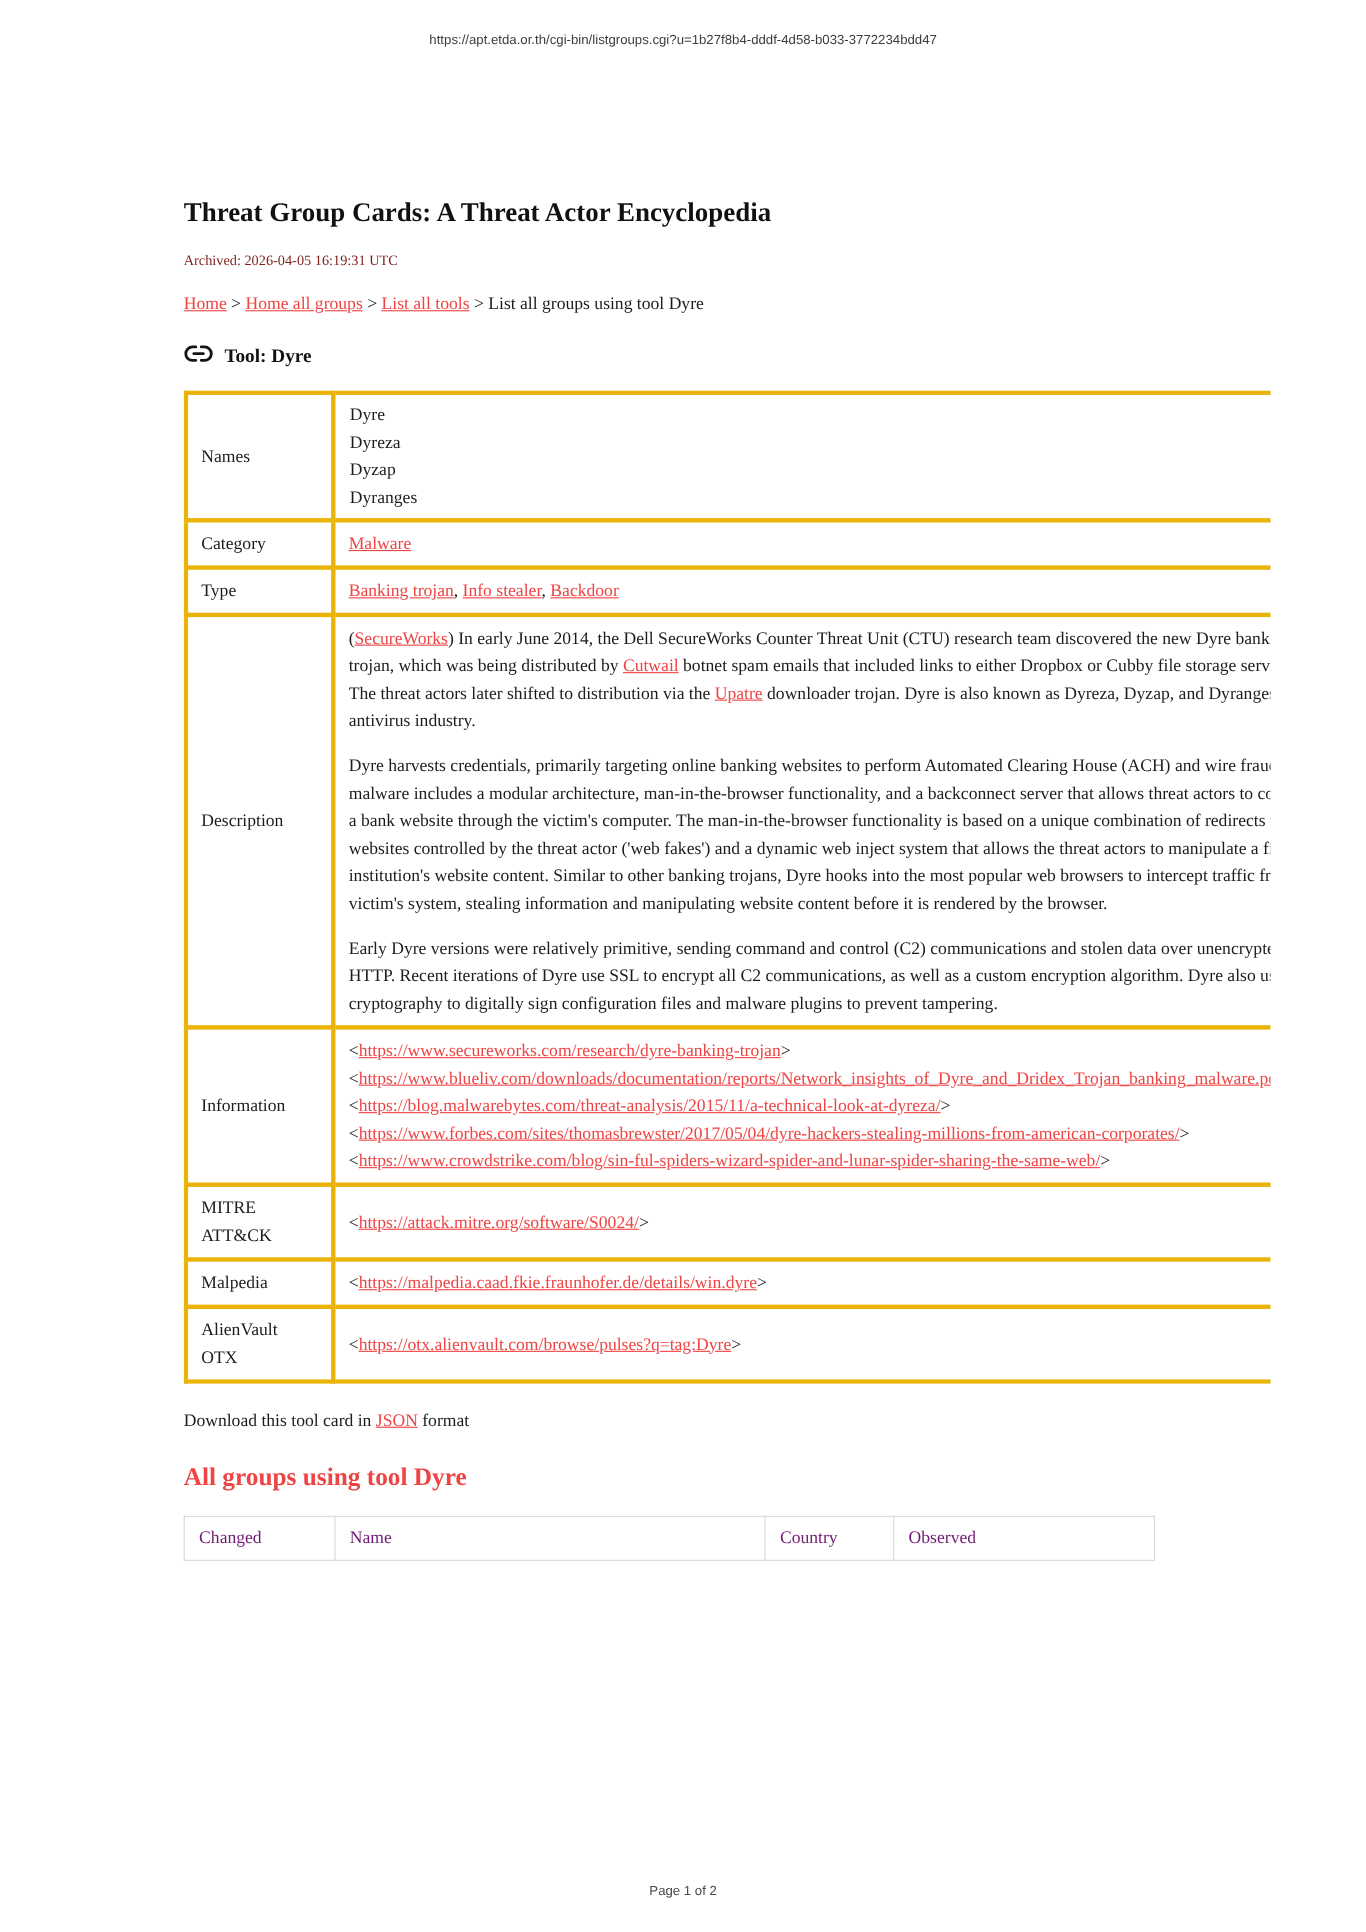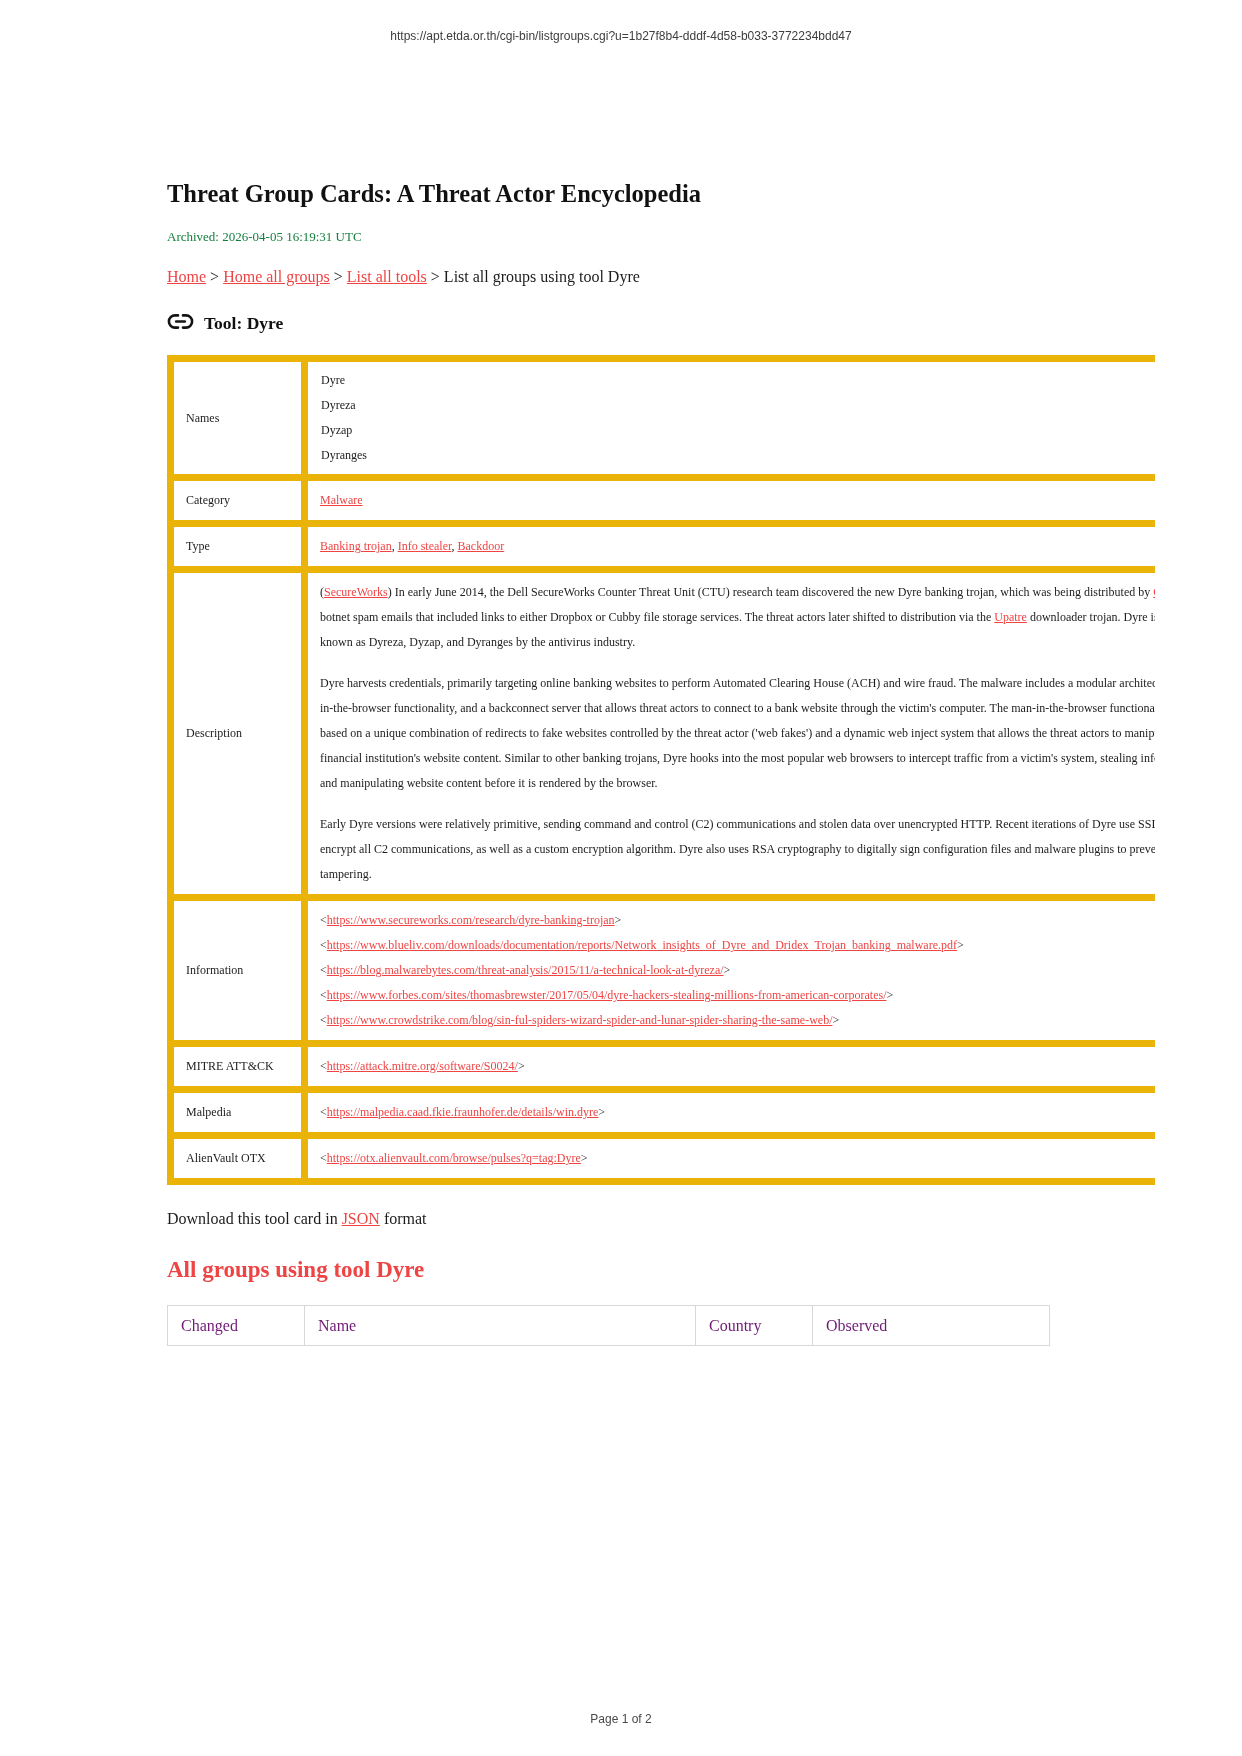--- a/index.html
+++ b/index.html
@@ -4,29 +4,29 @@
 <style>
   html,body{margin:0;padding:0;background:#ffffff;}
   .page{position:relative;width:1242px;height:1756px;background:#fff;overflow:hidden;
         font-family:"Liberation Serif",serif;color:#1c1c1c;border-radius:19px;}
   .print-url{position:absolute;top:29px;left:0;right:0;text-align:center;
              font-family:"Liberation Sans",sans-serif;font-size:12px;color:#3d3d3d;}
   .print-footer{position:absolute;bottom:30px;left:0;right:0;text-align:center;
              font-family:"Liberation Sans",sans-serif;font-size:12px;color:#494949;}
   .content{padding:180px 74px 0 167px;font-family:Liberation Serif, serif;}
   h1{margin:0;font-size:24.5px;font-weight:bold;color:#111;}
-  .archived{margin:21px 0 0;font-size:13px;color:#15803d;}
+  .archived{margin:21px 0 0;font-size:13px;color:#7f1d1d;}
   .breadcrumb{margin:23px 0 0;font-size:16px;}
   a{color:#ef4444;text-decoration:underline;}
   .tool-heading{margin:27px 0 0;font-size:17.5px;font-weight:bold;display:flex;align-items:flex-start;gap:10px;color:#111;}
   .link-icon{display:inline-flex;align-items:center;}
   .clip{margin-top:21px;width:988px;overflow:hidden;}
   table{border-collapse:collapse;}
   .tool-table{width:1060px;table-layout:fixed;}
-  .tool-table td{border:7px solid #eab308;font-size:12px;line-height:25px;
+  .tool-table td{border:4px solid #eab308;font-size:16px;line-height:25px;
                  vertical-align:middle;padding:7px 12px;}
   .tool-table td.label{overflow:hidden;}
   .tool-table td.names-cell{padding:6px 13px;}
   .desc p{margin:16px 0;}
   .desc p:first-child{margin-top:0;}
   .desc p:last-child{margin-bottom:0;}
   .info-line{white-space:nowrap;}
   .angle-link{white-space:nowrap;}
   .plain{margin:22px 0 0;font-size:16px;}
   .plain.download{margin-top:25px;}

